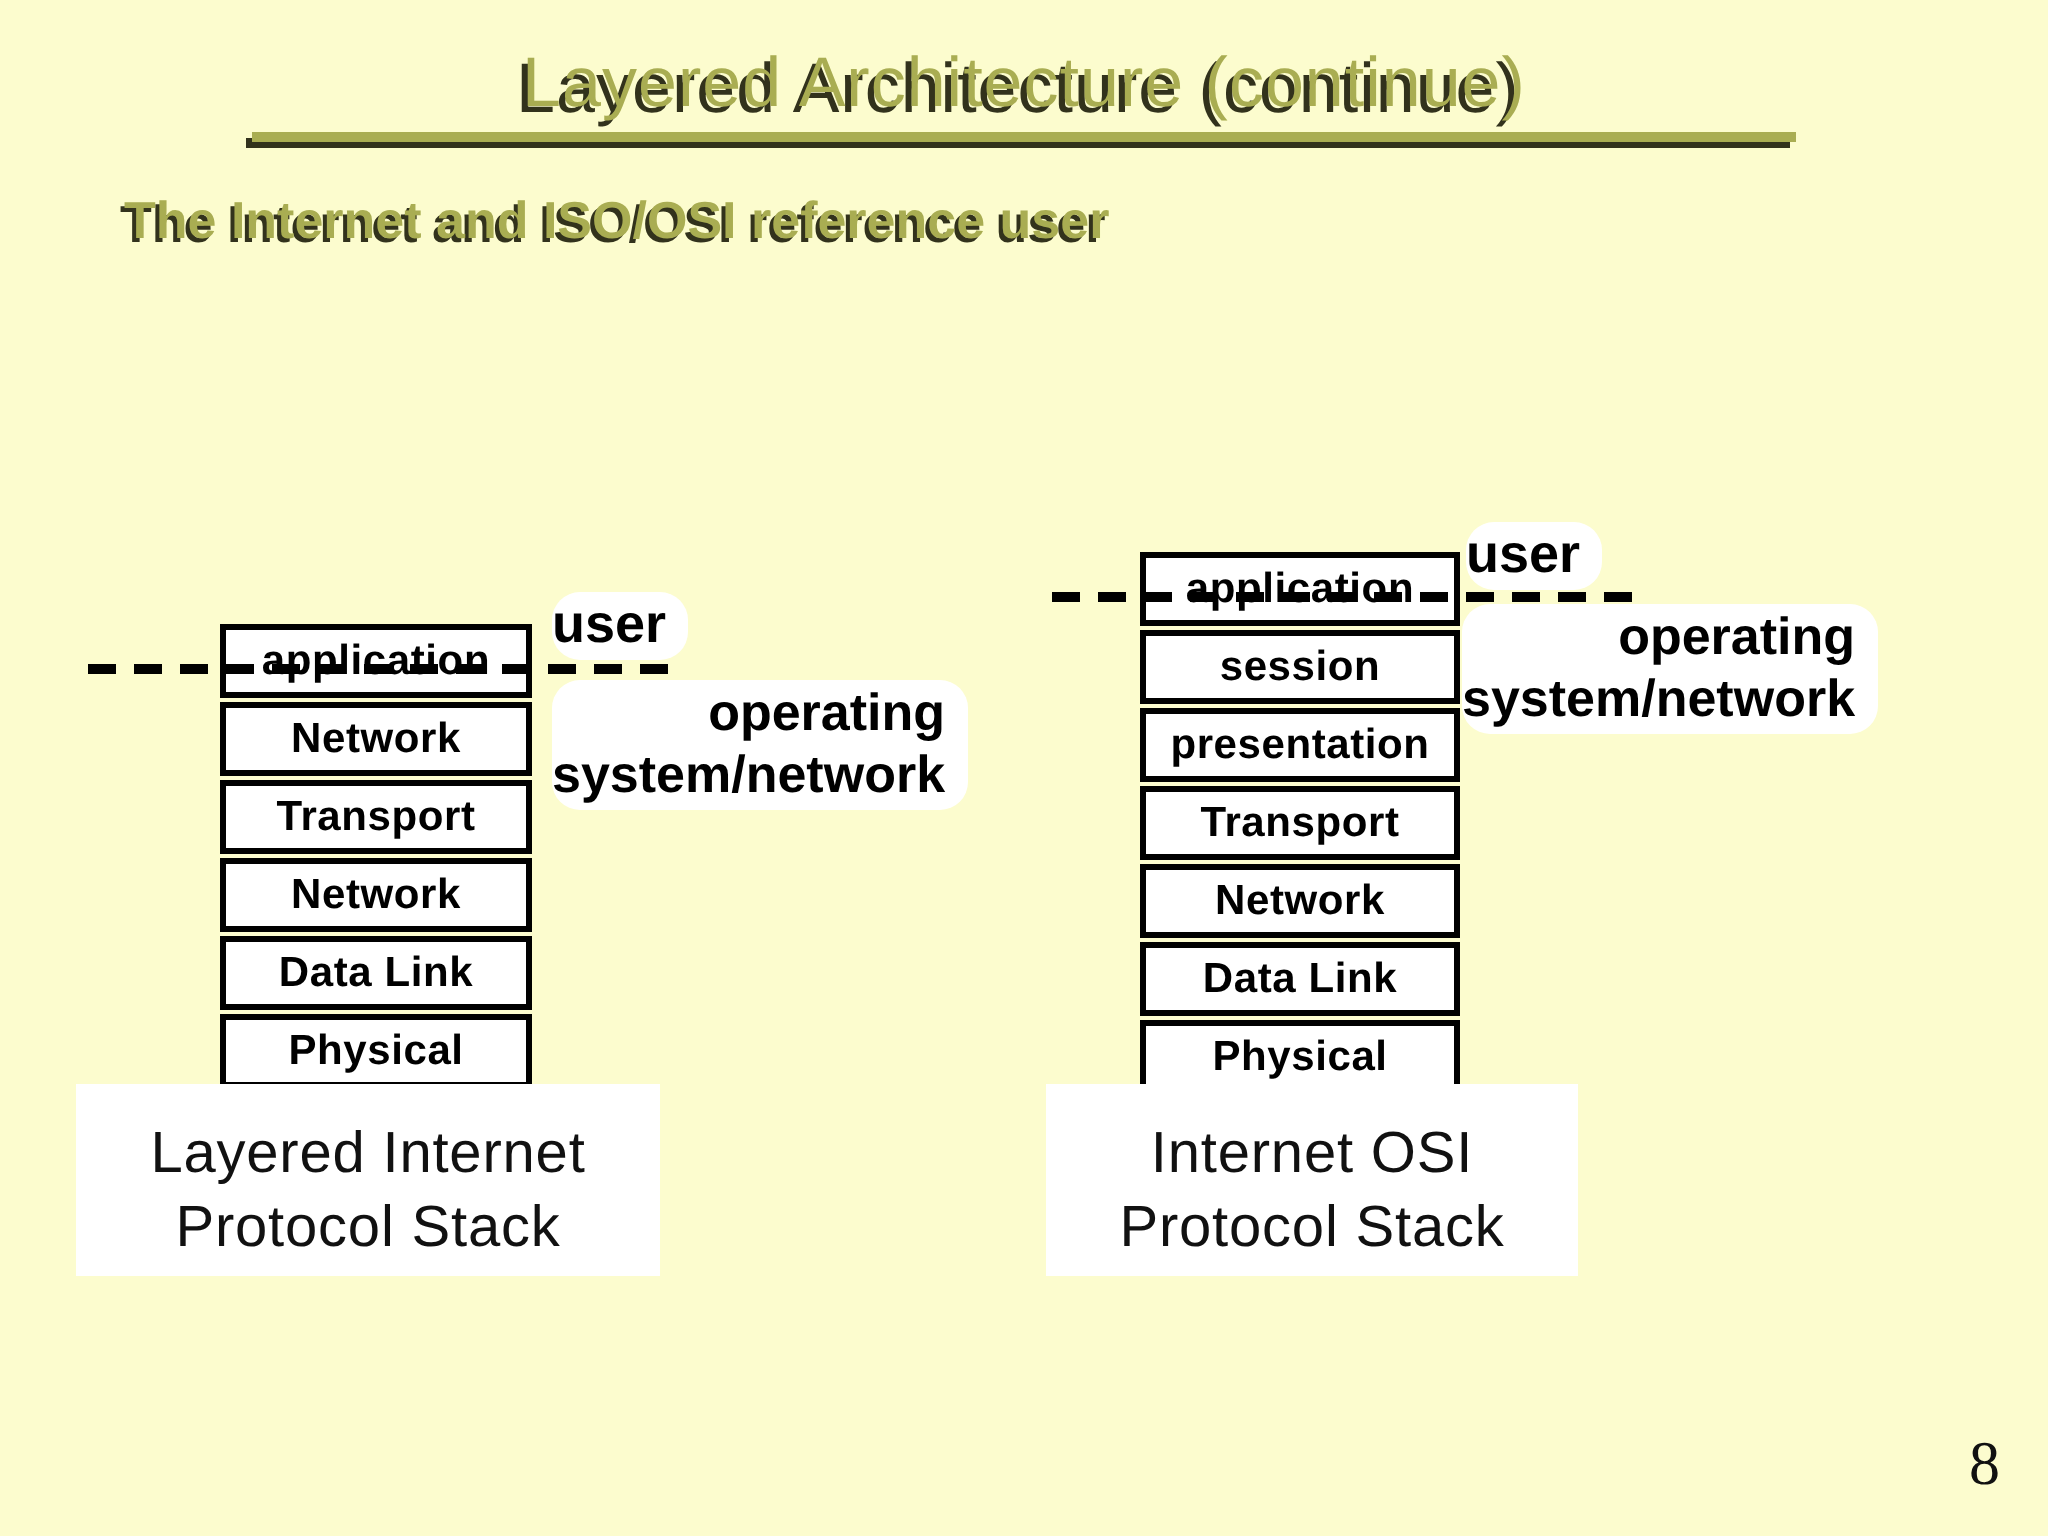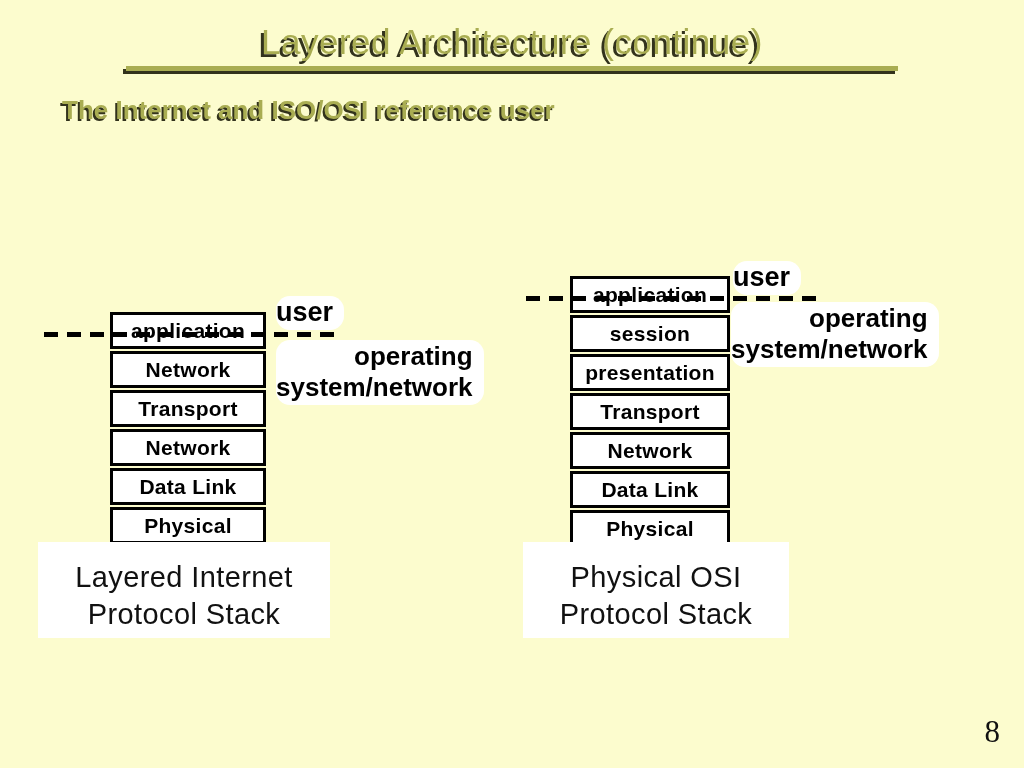--- a/index.html
+++ b/index.html
@@ -160,17 +160,17 @@
   <div>operating</div>
   <div>system/network</div>
 </div>
 
 <div class="caption caption-internet">
   <div>Layered Internet</div>
   <div>Protocol Stack</div>
 </div>
 
 <div class="caption caption-osi">
-  <div>Physical OSI</div>
+  <div>Internet OSI</div>
   <div>Protocol Stack</div>
 </div>
 
 <div class="page-number">8</div>
 
 </body></html>

